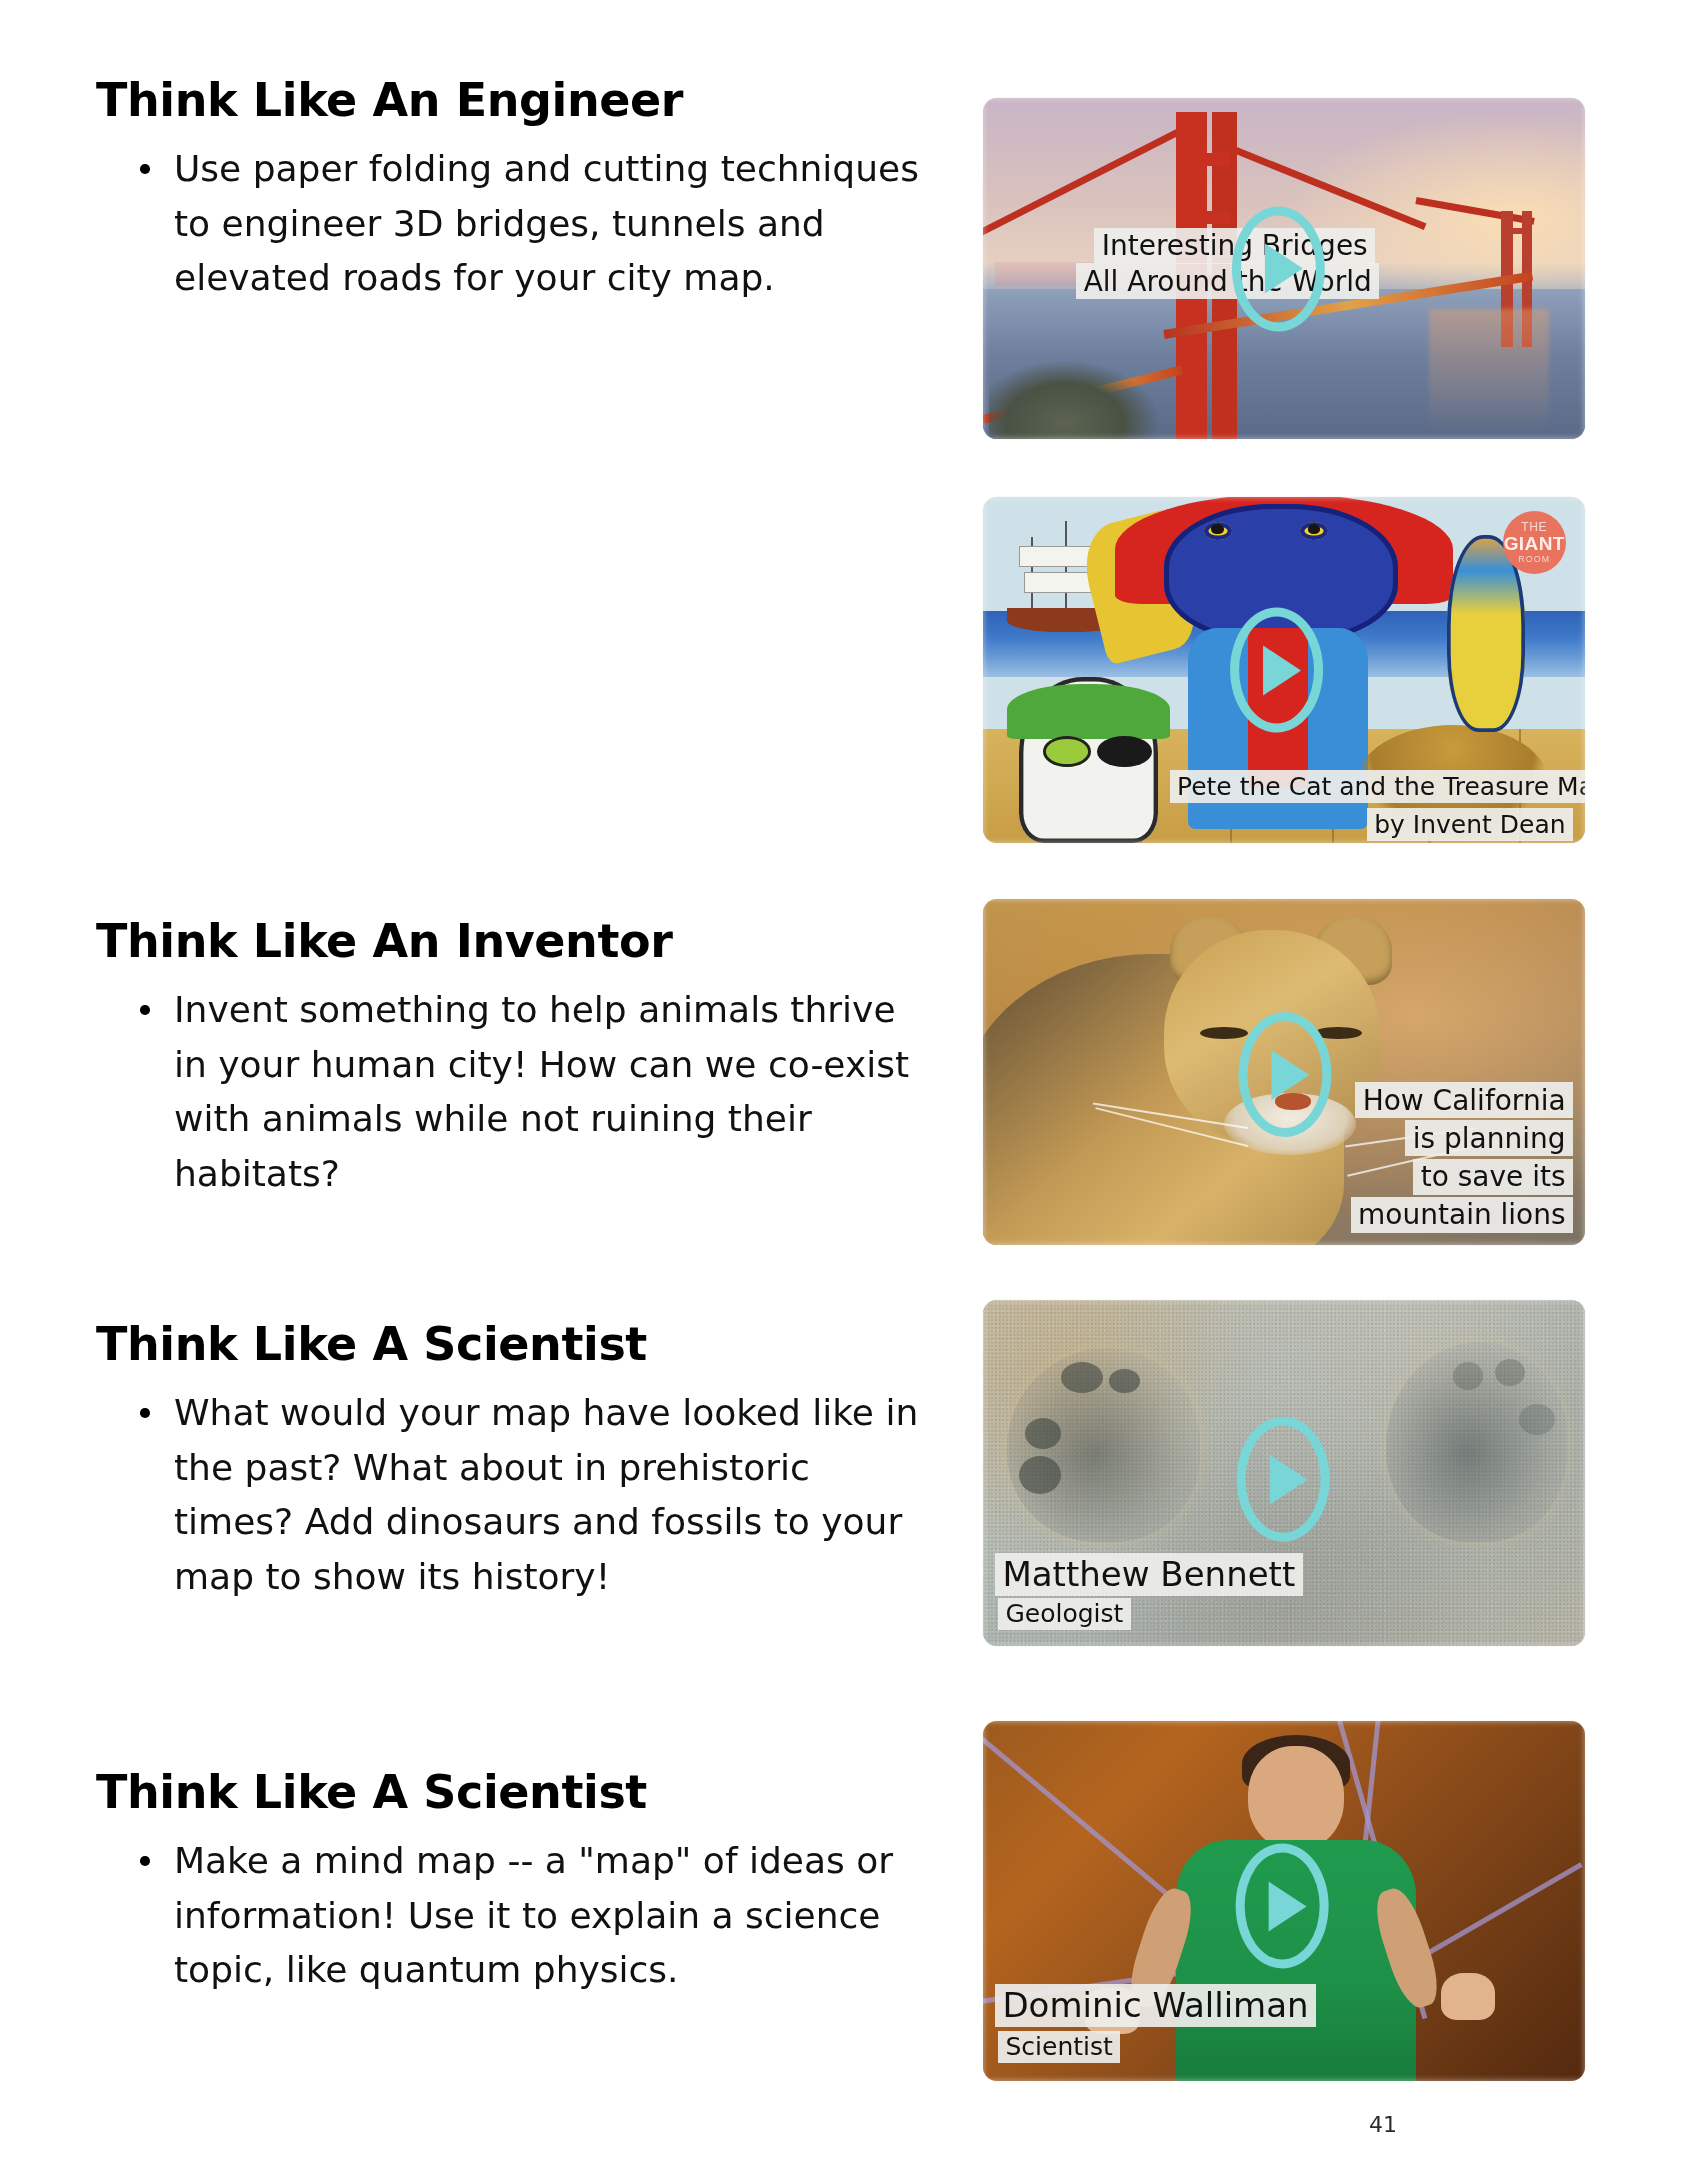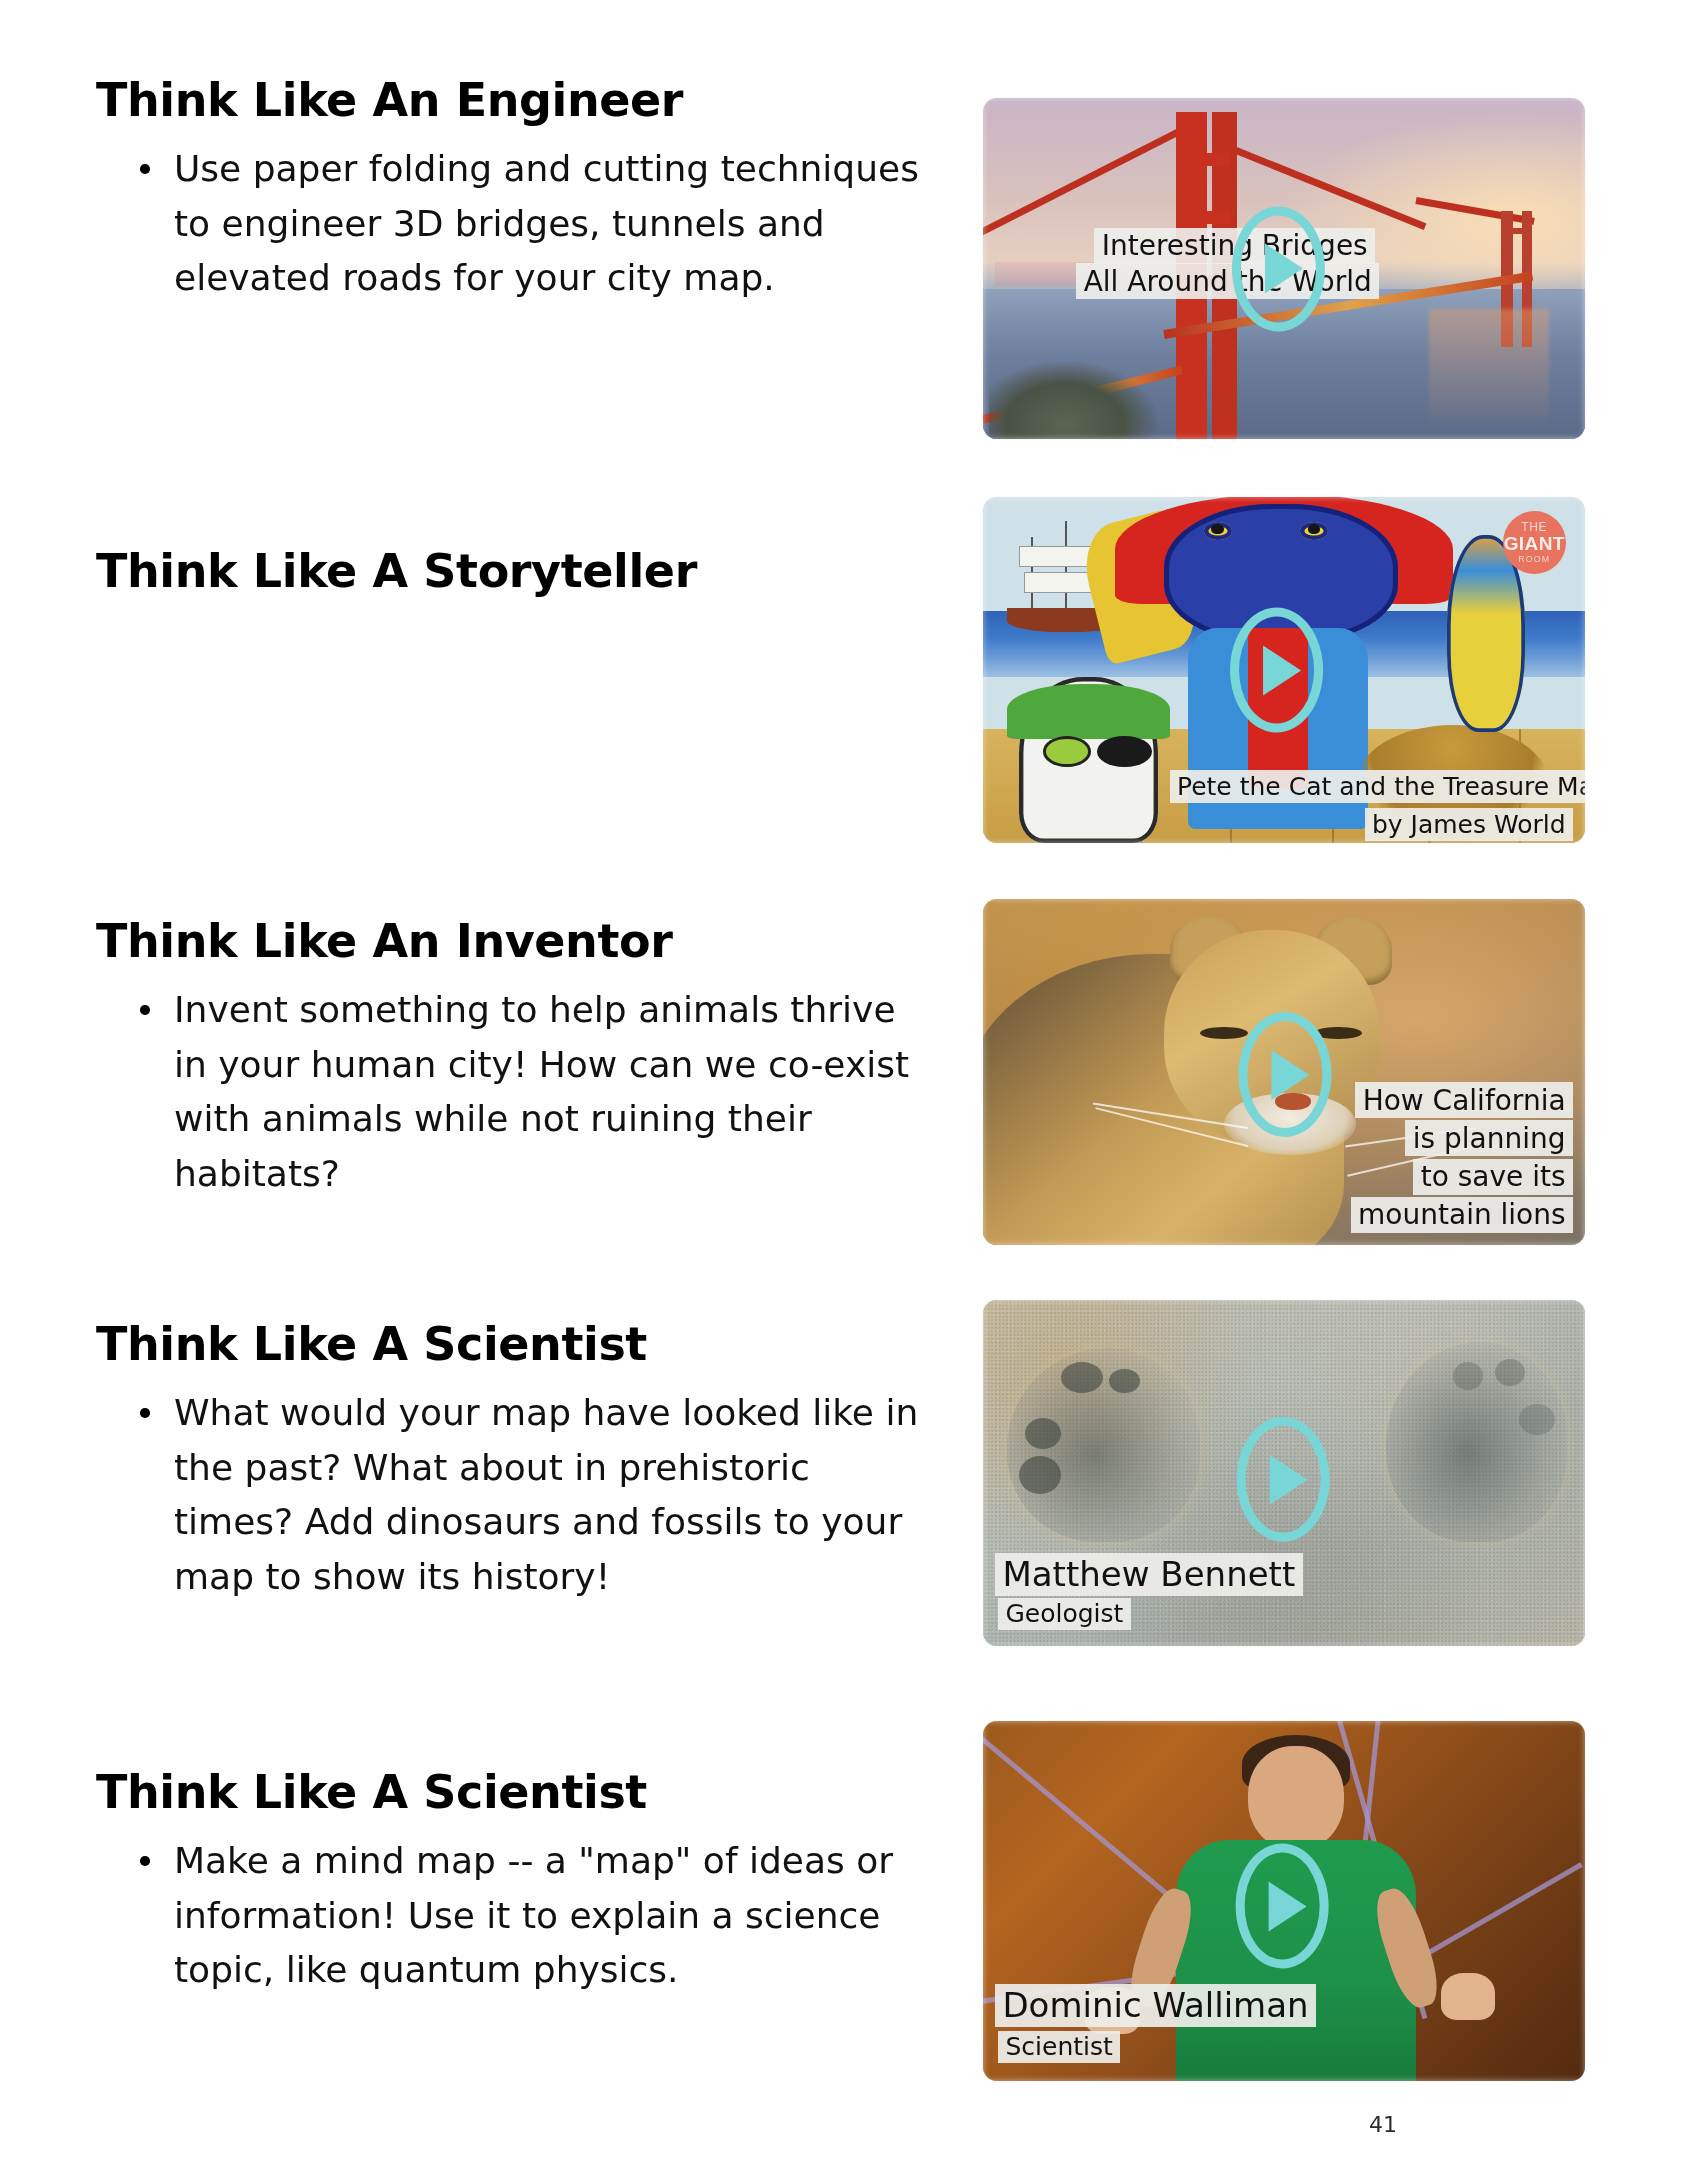--- a/index.html
+++ b/index.html
@@ -395,21 +395,20 @@
       </div>
       <div class="play" style="left:50%;top:50%;transform:translate(-56%,-50%);">
         <div class="tri"></div>
       </div>
       <div class="edge-noise"></div>
     </div>
   </div>
 
   <div class="row" style="top:0px;">
     <div class="textcol" style="top:548px;">
-      <h2 class="heading">Think Like A Storyteller</h2>
     </div>
 
     <div class="thumb t2" style="top:497px;height:346px;">
       <div class="thumb-inner">
         <div class="sea"></div>
         <div class="sea2"></div>
         <div class="deckwood">
           <div class="plank" style="left:12%"></div>
           <div class="plank" style="left:26%"></div>
           <div class="plank" style="left:41%"></div>
@@ -448,21 +447,21 @@
         <div class="wheel"></div>
         <div class="parrot"></div>
 
         <div class="giant-badge">
           <span class="l1">THE</span>
           <span class="l2">GIANT</span>
           <span class="l3">ROOM</span>
         </div>
 
         <div class="cap small" style="left:31%;top:79%;">Pete the Cat and the Treasure Map</div>
-        <div class="cap small" style="right:2%;top:90%;">by James World</div>
+        <div class="cap small" style="right:2%;top:90%;">by Invent Dean</div>
       </div>
       <div class="play" style="left:50%;top:50%;transform:translate(-58%,-50%);">
         <div class="tri"></div>
       </div>
       <div class="edge-noise"></div>
     </div>
   </div>
 
   <div class="row" style="top:0px;">
     <div class="textcol" style="top:918px;">

